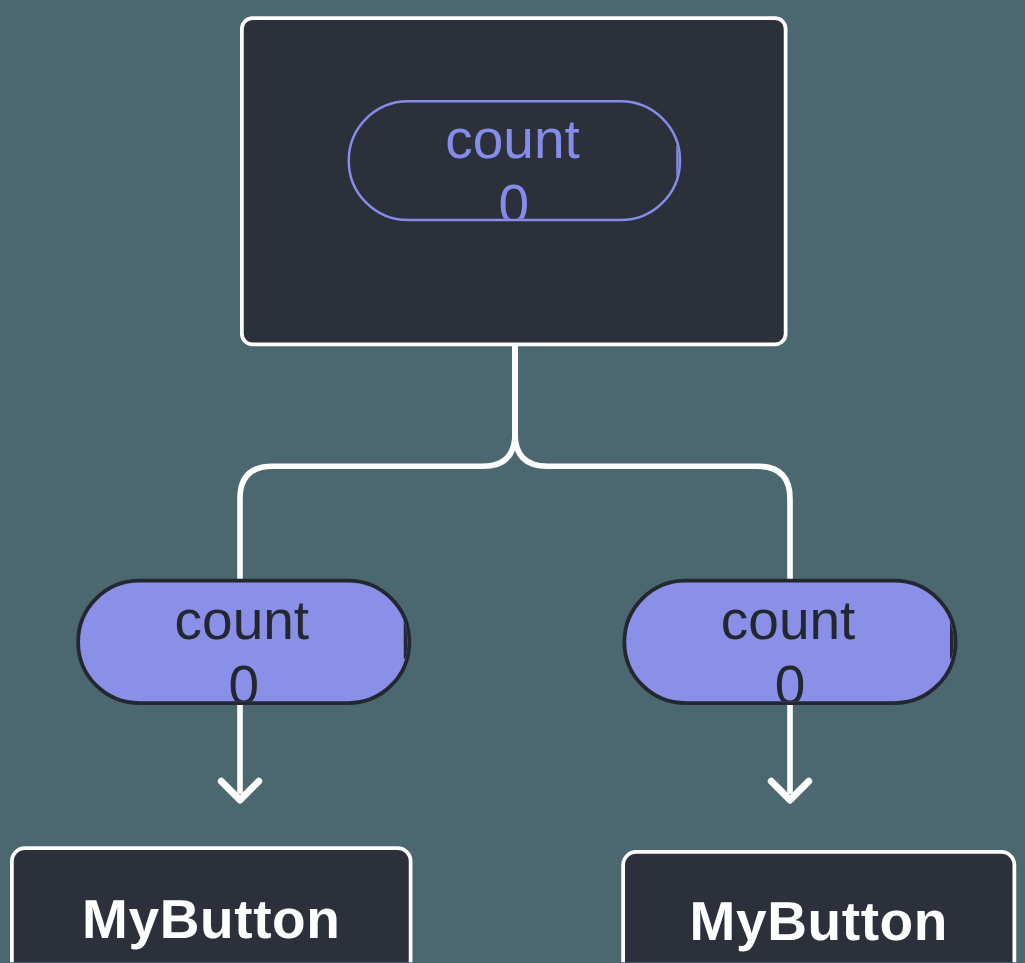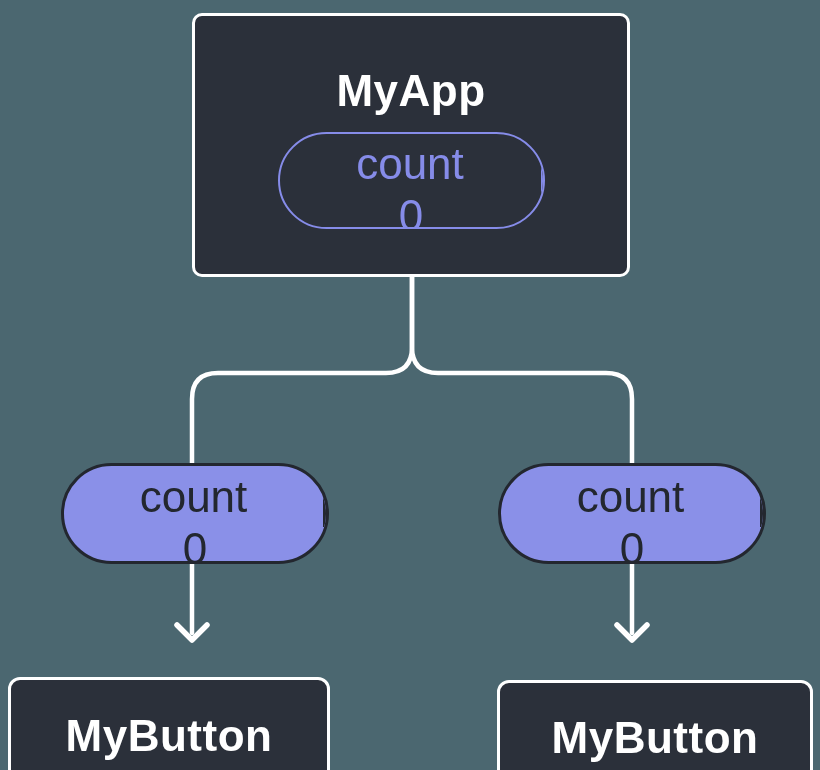--- a/index.html
+++ b/index.html
@@ -124,21 +124,20 @@
       <path class="shaft" d="M 192 562 L 192 633"></path>
       <path class="head" d="M 177 625 L 192 640 L 207 625"></path>
     </g>
     <g>
       <path class="shaft" d="M 632 562 L 632 633"></path>
       <path class="head" d="M 617 625 L 632 640 L 647 625"></path>
     </g>
   </svg>
 
   <div class="node node-root">
-    <div class="node-title">MyApp</div>
     <div class="pill pill-prop">
       <div class="seg seg-label">count</div>
       <div class="seg seg-value">0</div>
     </div>
   </div>
 
   <div class="pill pill-state pill-state-left">
     <div class="seg seg-label">count</div>
     <div class="seg seg-value">0</div>
   </div>

